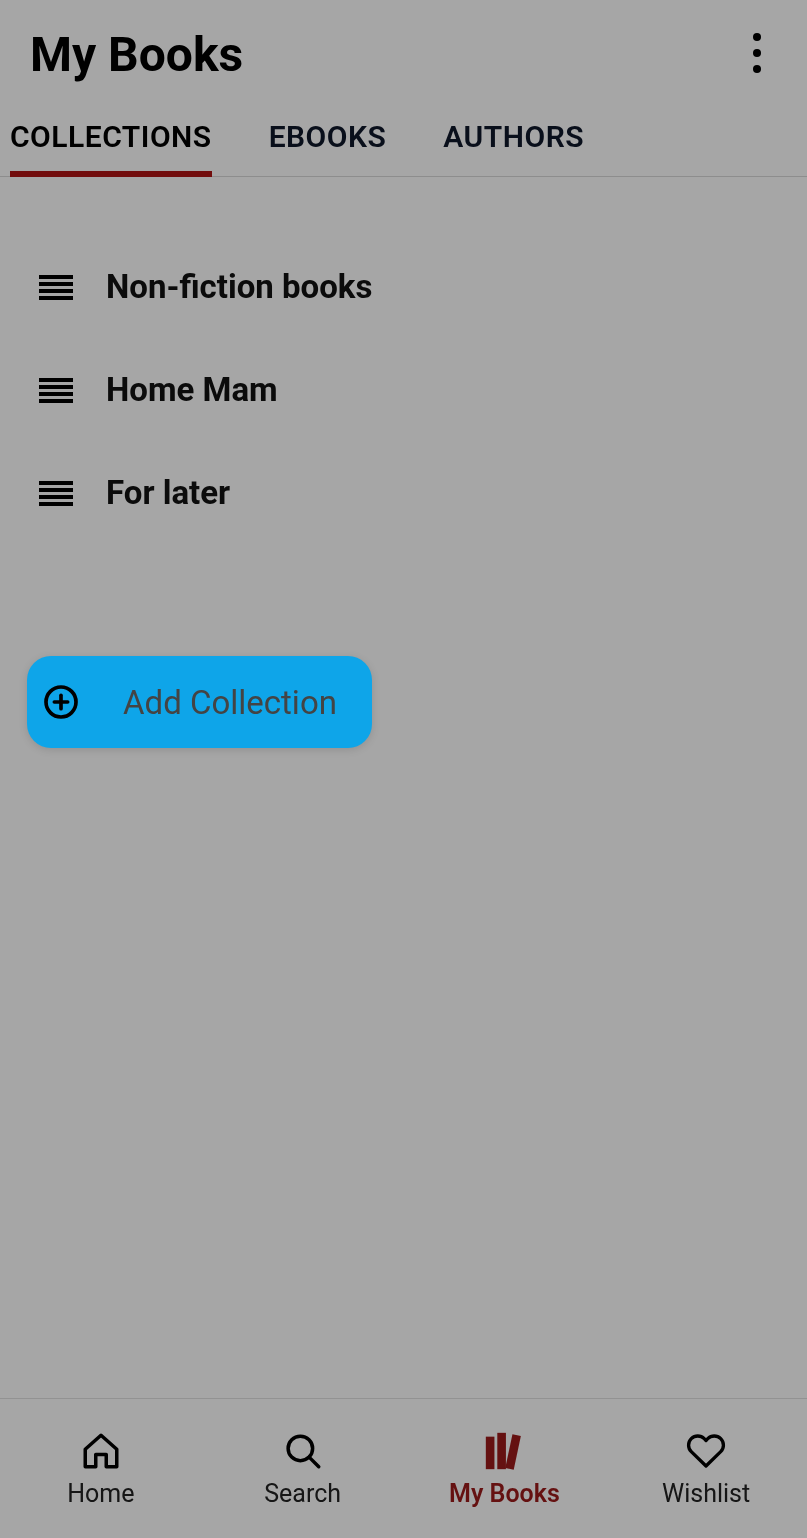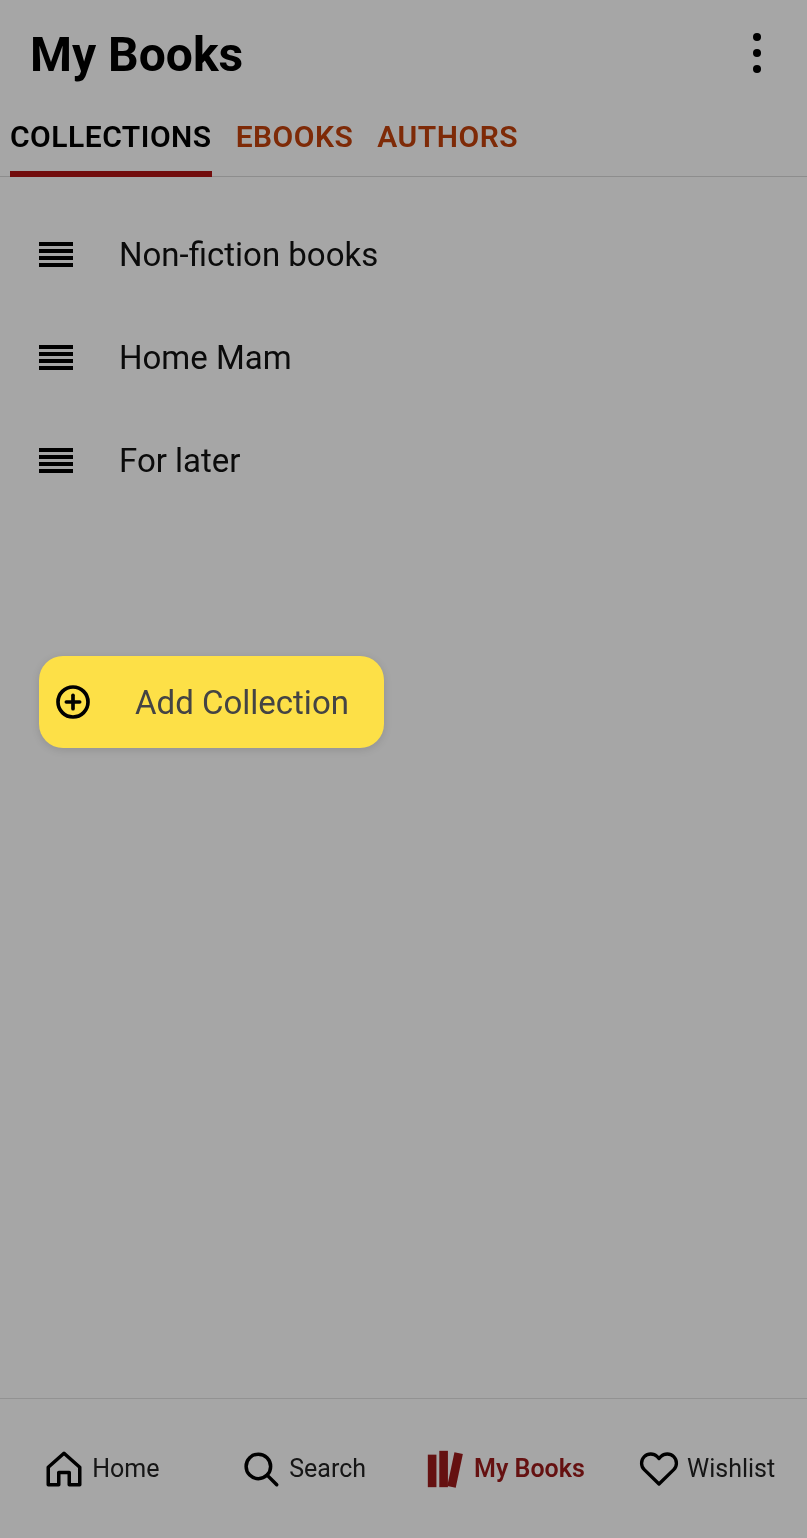--- a/index.html
+++ b/index.html
@@ -7,39 +7,39 @@
     .screen { position: relative; width: 807px; height: 1538px; background: #fff; display: flex; flex-direction: column; }
     
     .dim-overlay { position: absolute; inset: 0; background: rgba(0,0,0,0.35); pointer-events: none; z-index: 5; }
 
     
     .header { display: flex; align-items: center; justify-content: space-between; padding: 26px 30px 22px 30px; }
     .header-title { font-size: 48px; font-weight: 700; color: #000; }
     .more-btn { width: 40px; height: 56px; display: flex; align-items: center; justify-content: center; }
 
     
-    .tabs { display: flex; gap: 24px; padding: 0 10px; border-bottom: 1px solid rgba(0,0,0,0.15); }
-    .tab { padding: 14px 0 22px 0; font-size: 30px; font-weight: 600; letter-spacing: 0.5px; color: #c2410c; position: relative; white-space: nowrap; }
+    .tabs { display: flex; gap: 57px; padding: 0 10px; border-bottom: 1px solid rgba(0,0,0,0.15); }
+    .tab { padding: 14px 0 22px 0; font-size: 30px; font-weight: 600; letter-spacing: 0.5px; color: #0f172a; position: relative; white-space: nowrap; }
     .tab.active { color: #000; }
     .tab.active::after { content: ""; position: absolute; left: 0; right: 0; bottom: -1px; height: 6px; background: #b01515; }
 
     
     .content { flex: 1; padding-top: 26px; }
-    .row { display: flex; align-items: center; height: 103px; padding: 0 38px; gap: 45px; }
+    .row { display: flex; align-items: flex-end; height: 103px; padding: 0 38px; gap: 32px; font-weight: bold; }
     .row-label { font-size: 33px; color: #111; }
     .row-icon { width: 36px; height: 36px; display: flex; align-items: center; justify-content: center; }
 
     
-    .add-card { position: absolute; left: 27px; top: 656px; width: 345px; height: 92px; background: #fde047; border-radius: 24px; z-index: 10; box-shadow: 0 2px 8px rgba(0,0,0,0.12); display: flex; align-items: center; padding: 0 12px 0 12px; gap: 40px; margin-left: 12px; }
+    .add-card { position: absolute; left: 27px; top: 656px; width: 345px; height: 92px; background: #0ea5e9; border-radius: 24px; z-index: 10; box-shadow: 0 2px 8px rgba(0,0,0,0.12); display: flex; align-items: center; padding: 0 12px 0 12px; gap: 40px; }
     .add-card .row-label { font-size: 33px; color: #444; }
     .add-icon { width: 44px; height: 44px; display: flex; align-items: center; justify-content: center; }
 
     
     .bottom-nav { height: 140px; border-top: 1px solid rgba(0,0,0,0.12); display: flex; }
-    .nav-item { flex: 1; display: flex; flex-direction: row; align-items: center; justify-content: center; gap: 6px; }
+    .nav-item { flex: 1; display: flex; flex-direction: column; align-items: center; justify-content: center; gap: 6px; }
     .nav-label { font-size: 25px; color: #222; }
     .nav-item.active .nav-label { color: #9b1b1b; font-weight: 600; }
     .nav-icon { width: 44px; height: 44px; display: flex; align-items: center; justify-content: center; }
   </style>
 </head>
 <body>
 
 <div class="screen">
 
   <div class="header">

